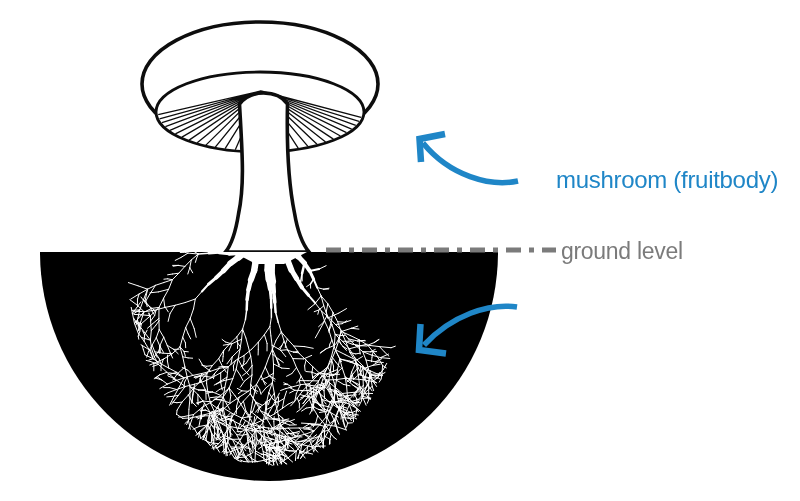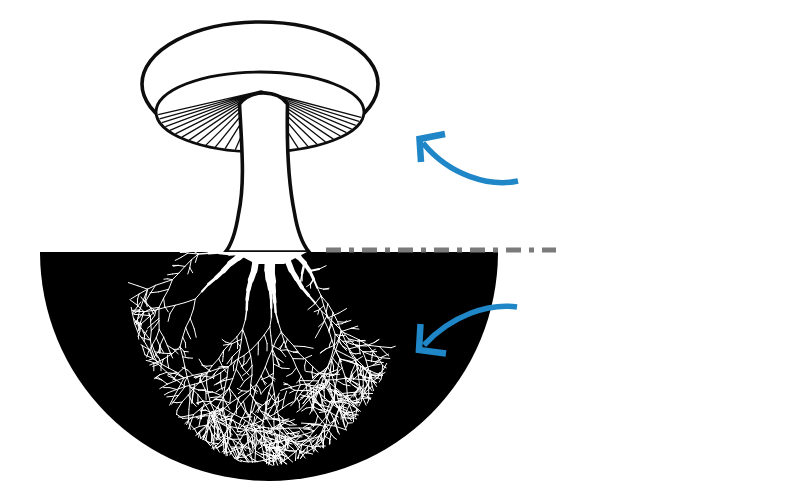--- a/index.html
+++ b/index.html
@@ -84,13 +84,15 @@
     <g>
       <path class="arrow-curve" d="M 518 181 C 490 187 450 176 423 143"></path>
       <path class="arrow-head" d="M 421 162 L 419.5 139 L 445 134"></path>
     </g>
     <g>
       <path class="arrow-curve" d="M 517 307 C 489 303 452 315 424 345"></path>
       <path class="arrow-head" d="M 420.5 324 L 419 350 L 446 353.5"></path>
     </g>
   </svg>
 
+  <div class="diagram-label label-blue" style="left:556px;top:167px;">mushroom (fruitbody)</div>
+  <div class="diagram-label label-gray" style="left:561px;top:239px;">ground level</div>
 </div>
 
 </body></html>

